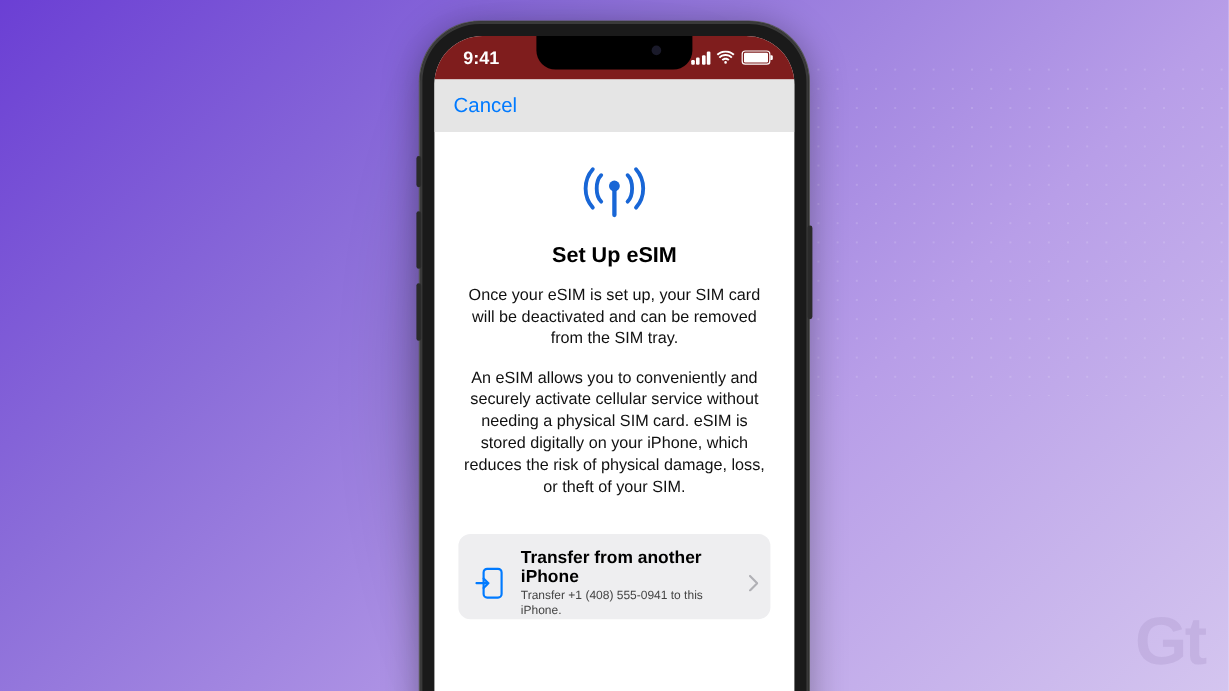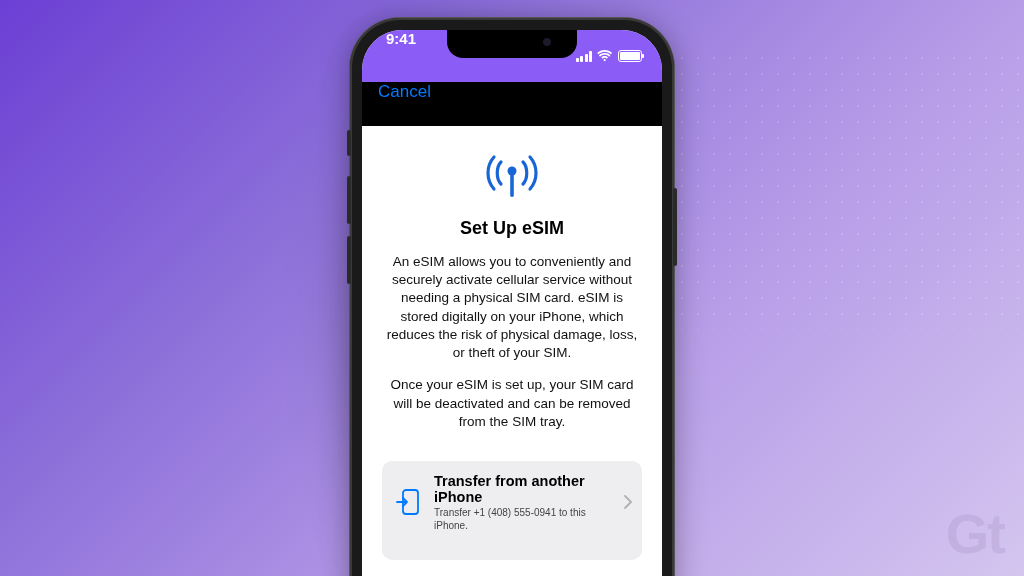--- a/index.html
+++ b/index.html
@@ -70,24 +70,25 @@
     .btn-power { right: -3px; top: 170px; width: 4px; height: 78px; }
     .screen {
       width: 100%;
       height: 100%;
       background: #fff;
       border-radius: 40px;
       overflow: hidden;
       position: relative;
     }
     .status-bar {
-      height: 52px;
-      background: #8b5cf6;
+      height: 36px;
+      background: #7f1d1d;
       color: #fff;
       display: flex;
+      align-items: center;
       justify-content: space-between;
       padding: 0 20px 0 24px;
       position: relative;
     }
     .notch {
       position: absolute;
       top: 0;
       left: 50%;
       transform: translateX(-50%);
       width: 130px;
@@ -154,23 +155,23 @@
       border-radius: 0 1px 1px 0;
     }
     .battery-fill {
       width: 100%;
       height: 100%;
       background: #fff;
       border-radius: 1px;
     }
     .nav-bar {
       height: 44px;
-      background: #000000;
-      display: flex;
-      align-items: flex-start;
+      background: #e5e5e5;
+      display: flex;
+      align-items: center;
       padding: 0 16px;
       border-bottom: 0.5px solid rgba(0,0,0,0);
     }
     .cancel-btn {
       color: #007aff;
       font-size: 17px;
       font-weight: 400;
       cursor: pointer;
     }
     .content {
@@ -191,21 +192,21 @@
       font-size: 13.5px;
       line-height: 1.35;
       color: #111;
       margin-bottom: 14px;
       padding: 0 2px;
     }
     .option-card {
       margin-top: 30px;
       background: #eeeef0;
       border-radius: 10px;
-      padding: 12px 10px 28px 14px;
+      padding: 12px 10px 0 14px;
       display: flex;
       align-items: center;
       gap: 14px;
       text-align: left;
       cursor: pointer;
     }
     .option-icon {
       flex-shrink: 0;
     }
     .option-text {
@@ -273,22 +274,22 @@
             <path d="M16 8 C11 13, 11 25, 16 30"></path>
             <path d="M9 3 C1 12, 1 26, 9 35"></path>
             <path d="M38 8 C43 13, 43 25, 38 30"></path>
             <path d="M45 3 C53 12, 53 26, 45 35"></path>
           </g>
           <circle cx="27" cy="17" r="4.5" fill="#1866d6"></circle>
           <rect x="25.2" y="19" width="3.6" height="24" rx="1.8" fill="#1866d6"></rect>
         </svg>
 
         <h1 class="title">Set Up eSIM</h1>
+        <p class="desc">Once your eSIM is set up, your SIM card will be deactivated and can be removed from the SIM tray.</p>
         <p class="desc">An eSIM allows you to conveniently and securely activate cellular service without needing a physical SIM card. eSIM is stored digitally on your iPhone, which reduces the risk of physical damage, loss, or theft of your SIM.</p>
-        <p class="desc">Once your eSIM is set up, your SIM card will be deactivated and can be removed from the SIM tray.</p>
 
         <div class="option-card">
           <svg class="option-icon" width="24" height="28" viewBox="0 0 24 28">
             <rect x="7" y="2" width="15" height="24" rx="3" fill="none" stroke="#007aff" stroke-width="1.8"></rect>
             <path d="M1 14 L11 14 M7 10 L11 14 L7 18" fill="none" stroke="#007aff" stroke-width="1.8" stroke-linecap="round" stroke-linejoin="round"></path>
           </svg>
           <div class="option-text">
             <div class="option-title">Transfer from another iPhone</div>
             <div class="option-sub">Transfer +1 (408) 555-0941 to this iPhone.</div>
           </div>

